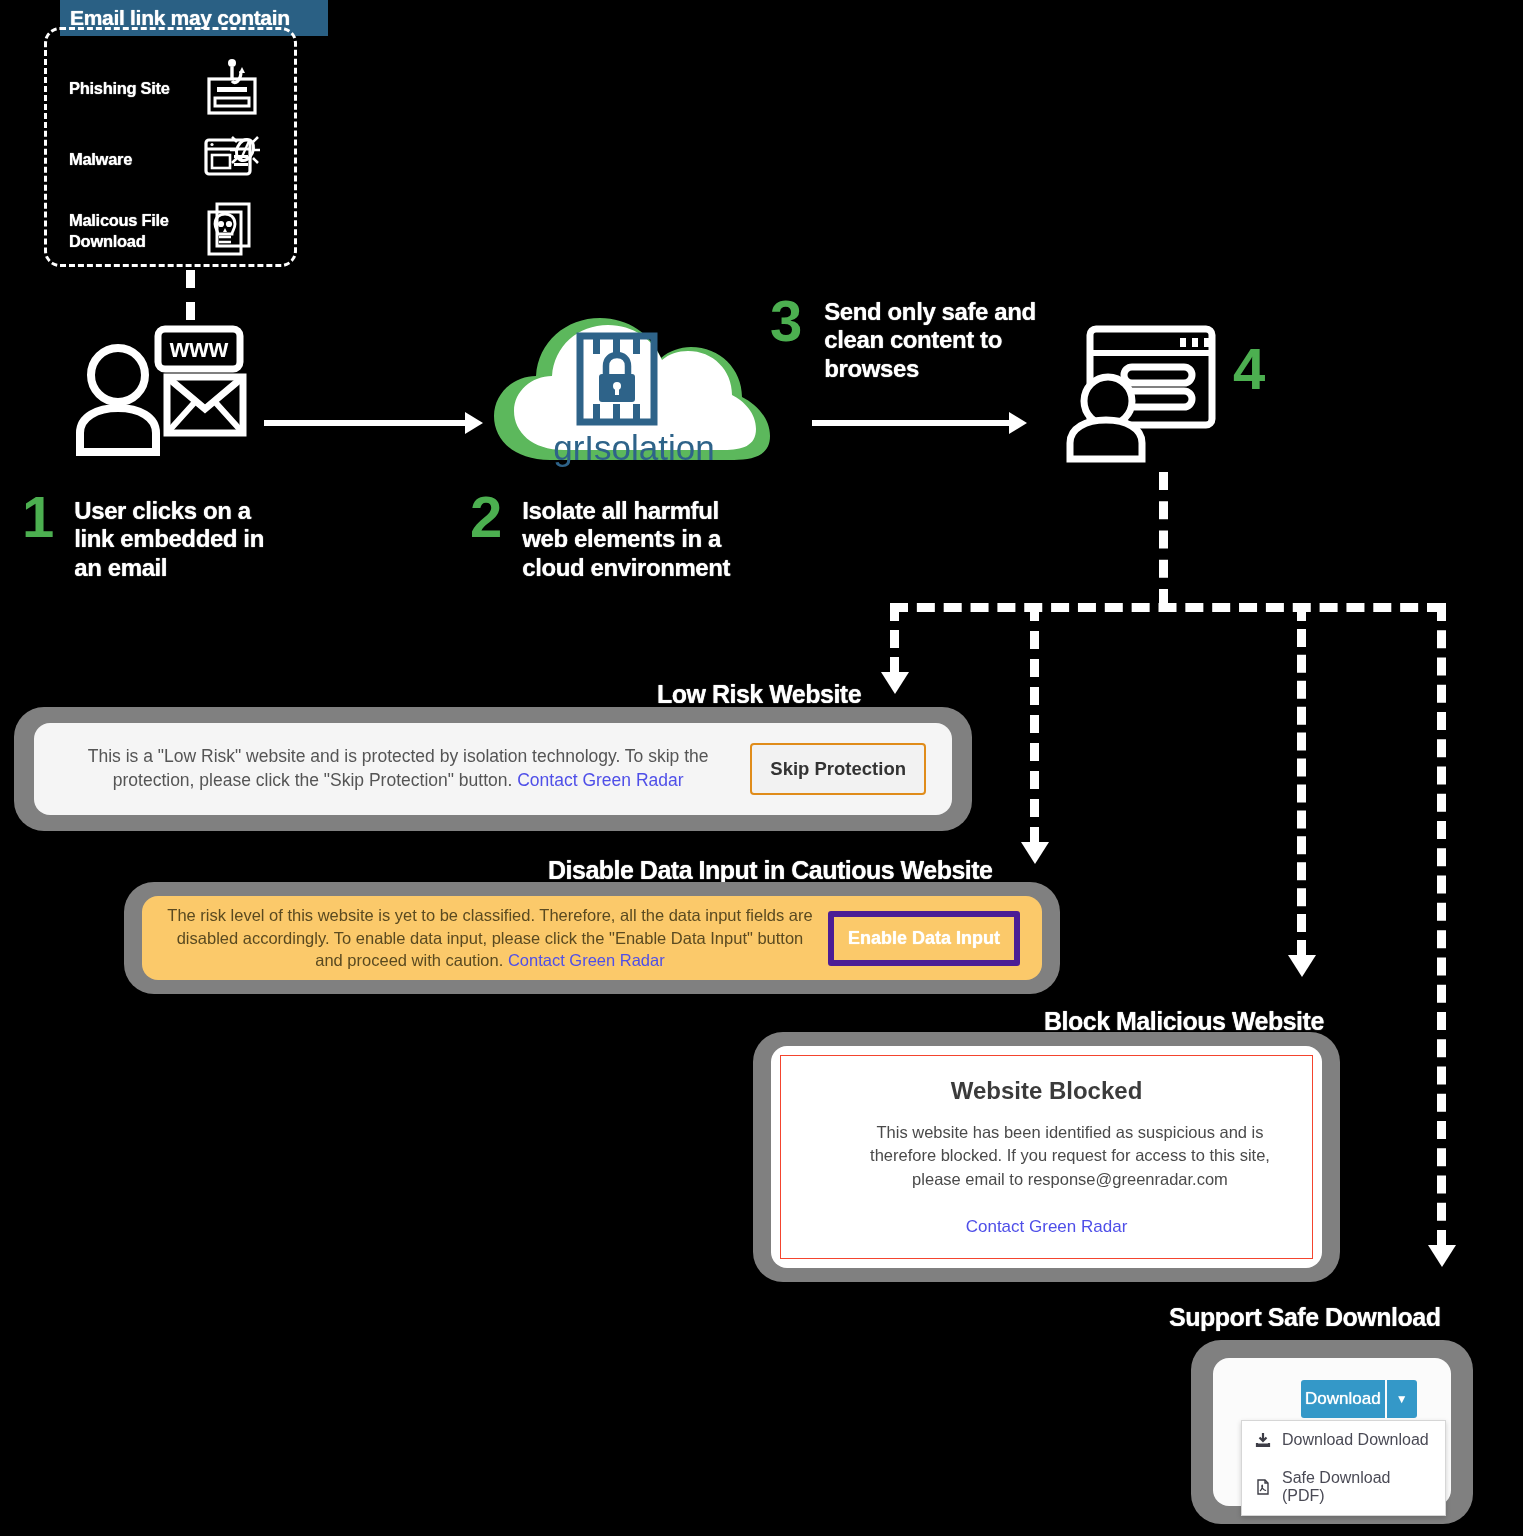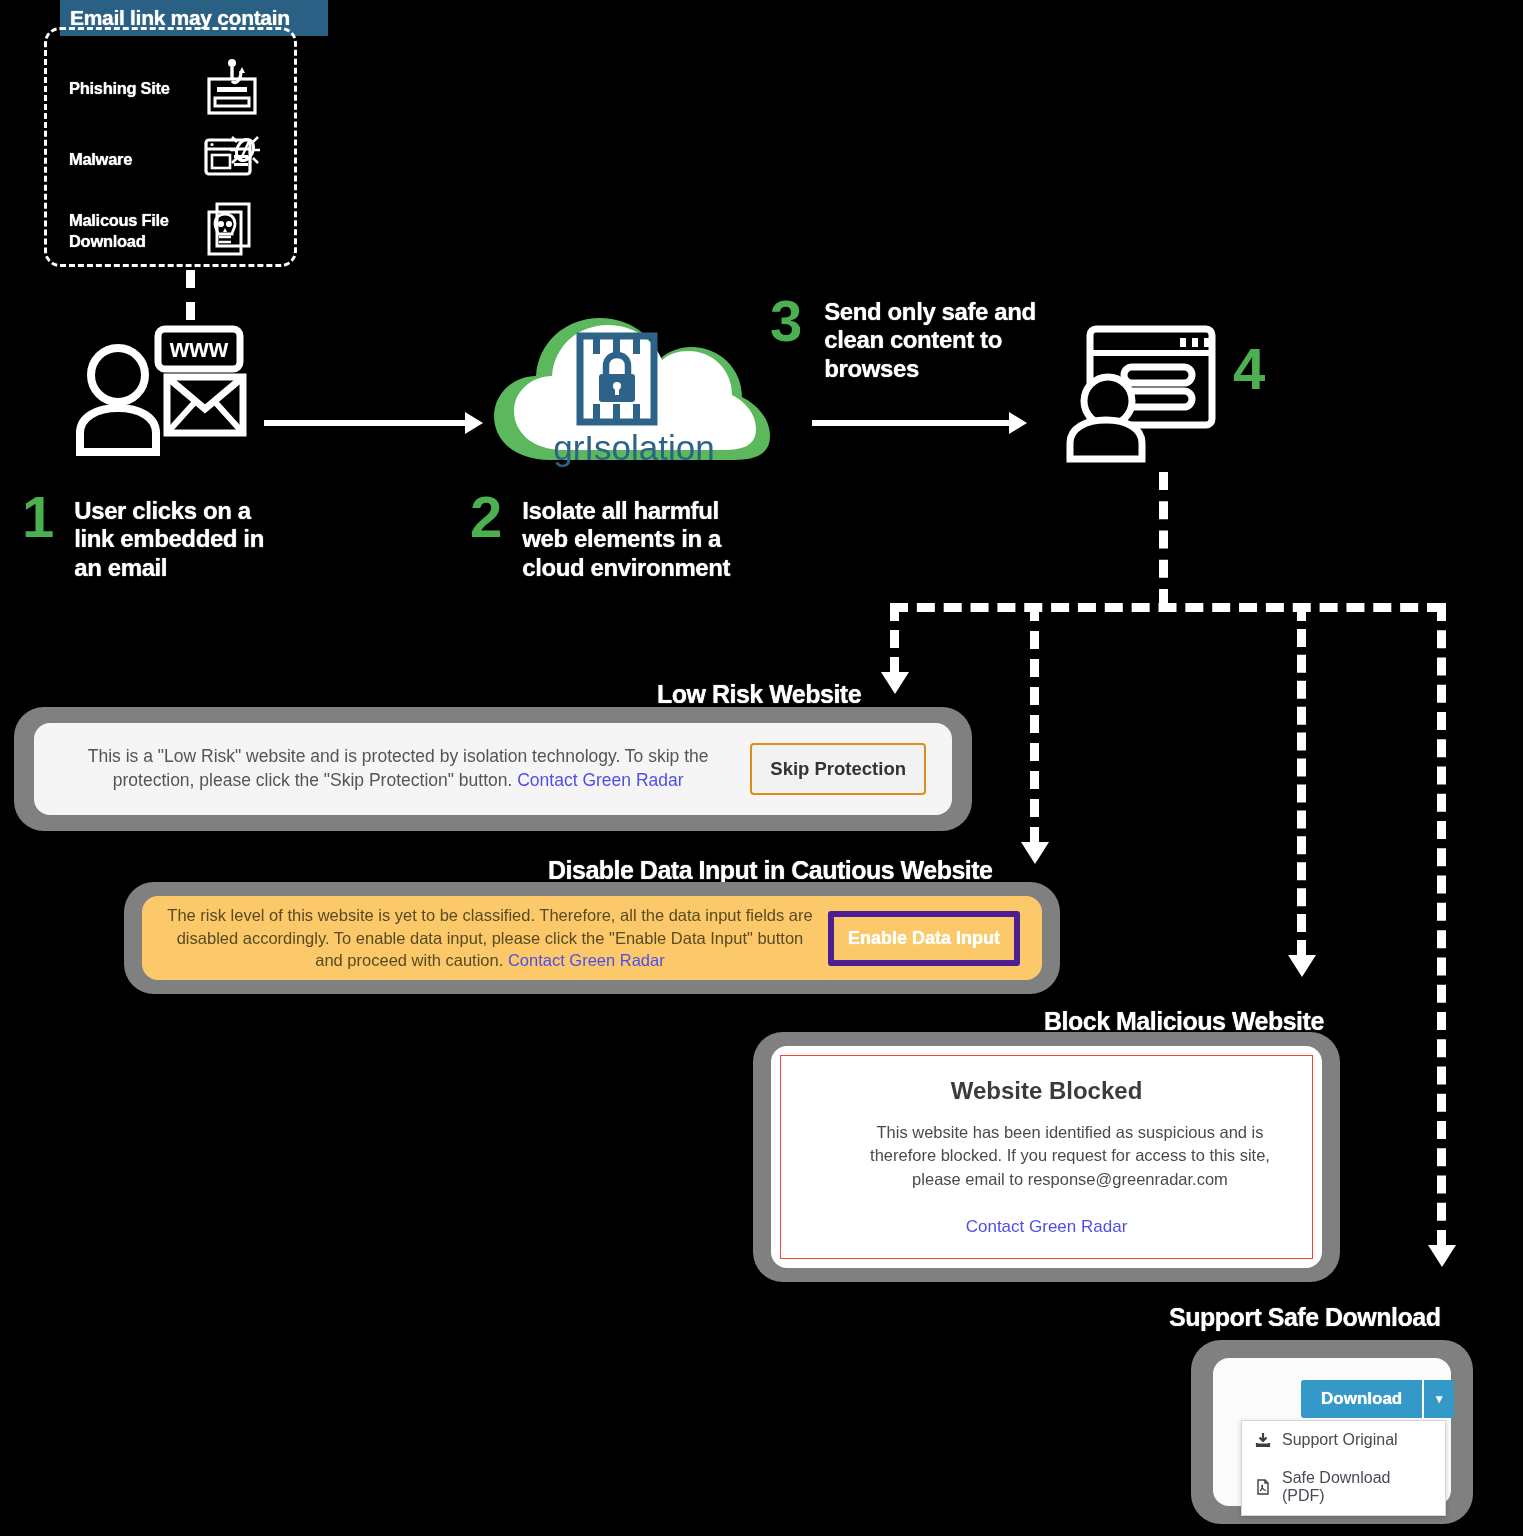--- a/index.html
+++ b/index.html
@@ -123,22 +123,22 @@
   #blocked-link  { color: #4f4fe8; font-size: 17px; margin-top: 26px; }
 
   
   #download-panel {
     background: #fbfbfb; position: relative;
   }
   #download-btn-row {
     position: absolute; left: 88px; top: 22px; display: flex;
   }
   #download-main-btn {
-    background: #3498c8; color: #fff; font-weight: bold; font-size: 17px;
-    padding: 9px 20px; border-radius: 3px 0 0 3px; cursor: pointer;
+    background: #3498c8; color: #fff; font-weight: normal; font-size: 17px;
+    padding: 9px 4px; border-radius: 3px 0 0 3px; cursor: pointer;
     text-shadow: 0 0 1px #fff;
     text-align: center;
   }
   #download-caret-btn {
     background: #3498c8; color: #fff; font-size: 12px; width: 30px;
     display: flex; align-items: center; justify-content: center;
     border-radius: 0 3px 3px 0; margin-left: 2px; cursor: pointer;
   }
   #download-menu {
     position: absolute; left: 28px; top: 62px; width: 205px;
@@ -338,21 +338,21 @@
 
       <div id="download-menu">
         <div class="dl-item">
           <span class="dl-ico">
             <svg width="16" height="16" viewBox="0 0 16 16">
               <path d="M8 1 L8 8 M4.5 5.5 L8 9 L11.5 5.5" stroke="#3d3d46" stroke-width="2.2" fill="none"></path>
               <path d="M2 11 L2 14 L14 14 L14 11" stroke="#3d3d46" stroke-width="2.2" fill="none"></path>
               <rect x="2" y="11.5" width="12" height="3" fill="#3d3d46"></rect>
             </svg>
           </span>
-          <span>Support Original</span>
+          <span>Download Download</span>
         </div>
         <div class="dl-item">
           <span class="dl-ico">
             <svg width="16" height="16" viewBox="0 0 16 16">
               <path d="M3 1 L10 1 L13 4 L13 15 L3 15 Z" fill="none" stroke="#3d3d46" stroke-width="1.4"></path>
               <path d="M10 1 L10 4 L13 4" fill="none" stroke="#3d3d46" stroke-width="1.4"></path>
               <path d="M5 12 C7 10 8 7 7.4 6.3 C6.8 5.8 6.4 7.5 7.6 9.4 C8.6 11 10.4 11.6 11 11.2" fill="none" stroke="#3d3d46" stroke-width="1.2"></path>
             </svg>
           </span>
           <span>Safe Download (PDF)</span>

